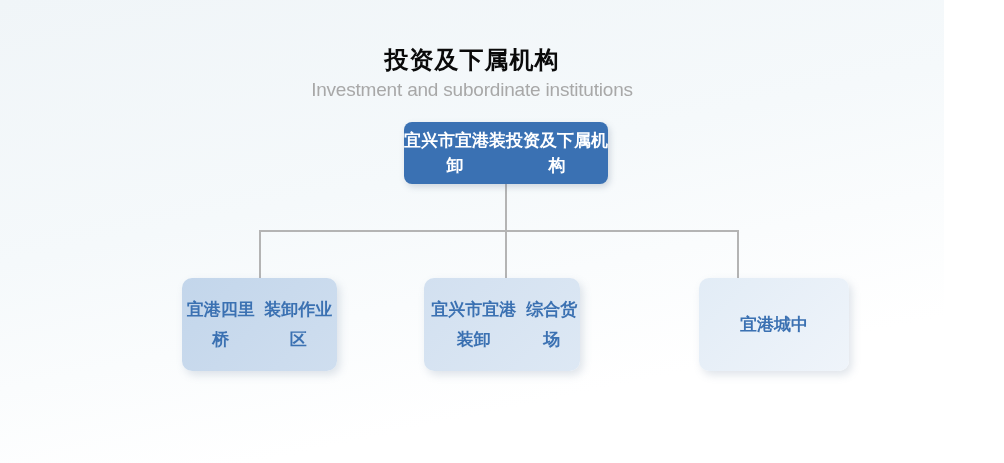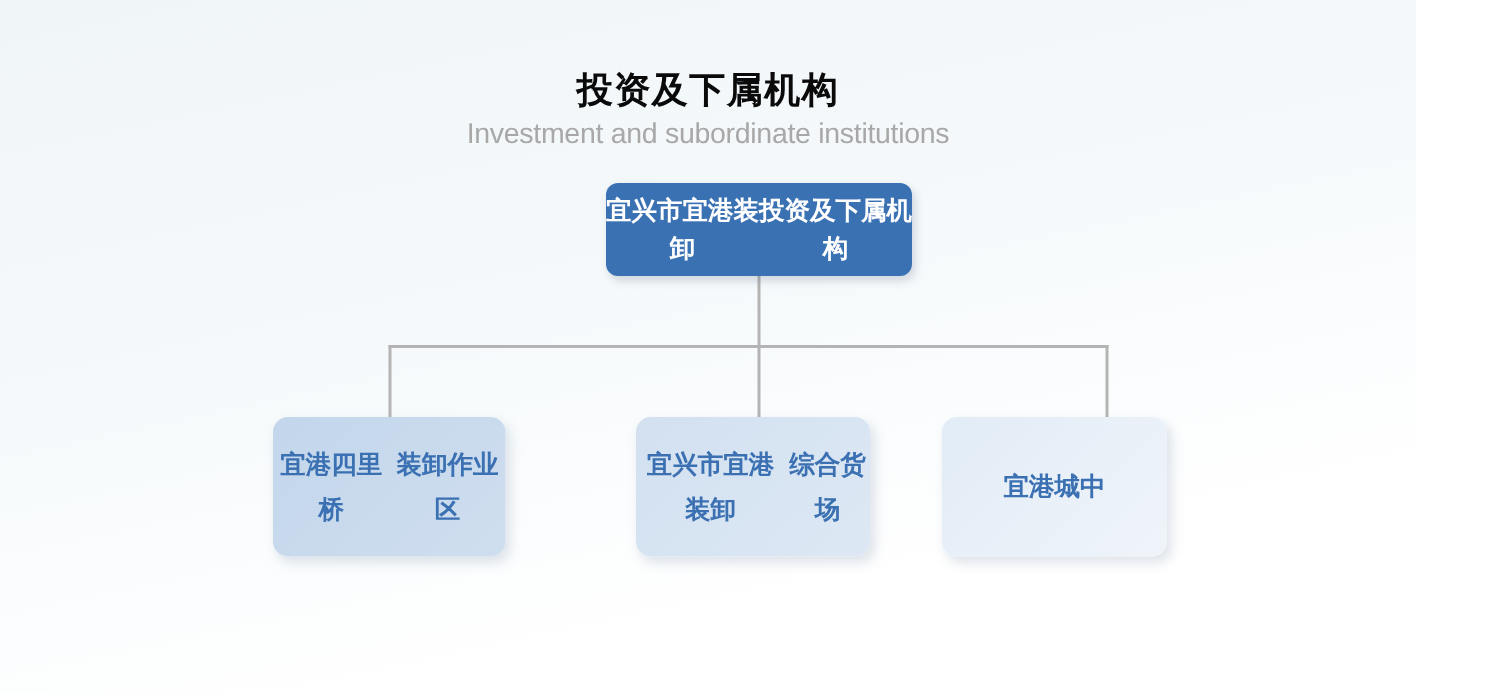--- a/index.html
+++ b/index.html
@@ -70,21 +70,21 @@
     left: 182px;
     width: 155px;
     background: linear-gradient(135deg, var(--child1-bg, #c3d6eb) 0%, #cfdeef 100%);
   }
   .child-box.c2 {
     left: 424px;
     width: 156px;
     background: linear-gradient(135deg, var(--child2-bg, #d2e0f0) 0%, #dde8f4 100%);
   }
   .child-box.c3 {
-    left: 628px;
+    left: 699px;
     width: 150px;
     background: linear-gradient(135deg, var(--child3-bg, #e2ecf6) 0%, #eff4fa 100%);
   }
   .connector {
     position: absolute;
     background: var(--connector, #b4b4b4);
   }
   .stem      { left: 505px; top: 184px; width: 2px;  height: 94px; }  
   .hbar      { left: 259px; top: 230px; width: 480px; height: 2px; }
   .drop-left { left: 259px; top: 230px; width: 2px;  height: 48px; }

